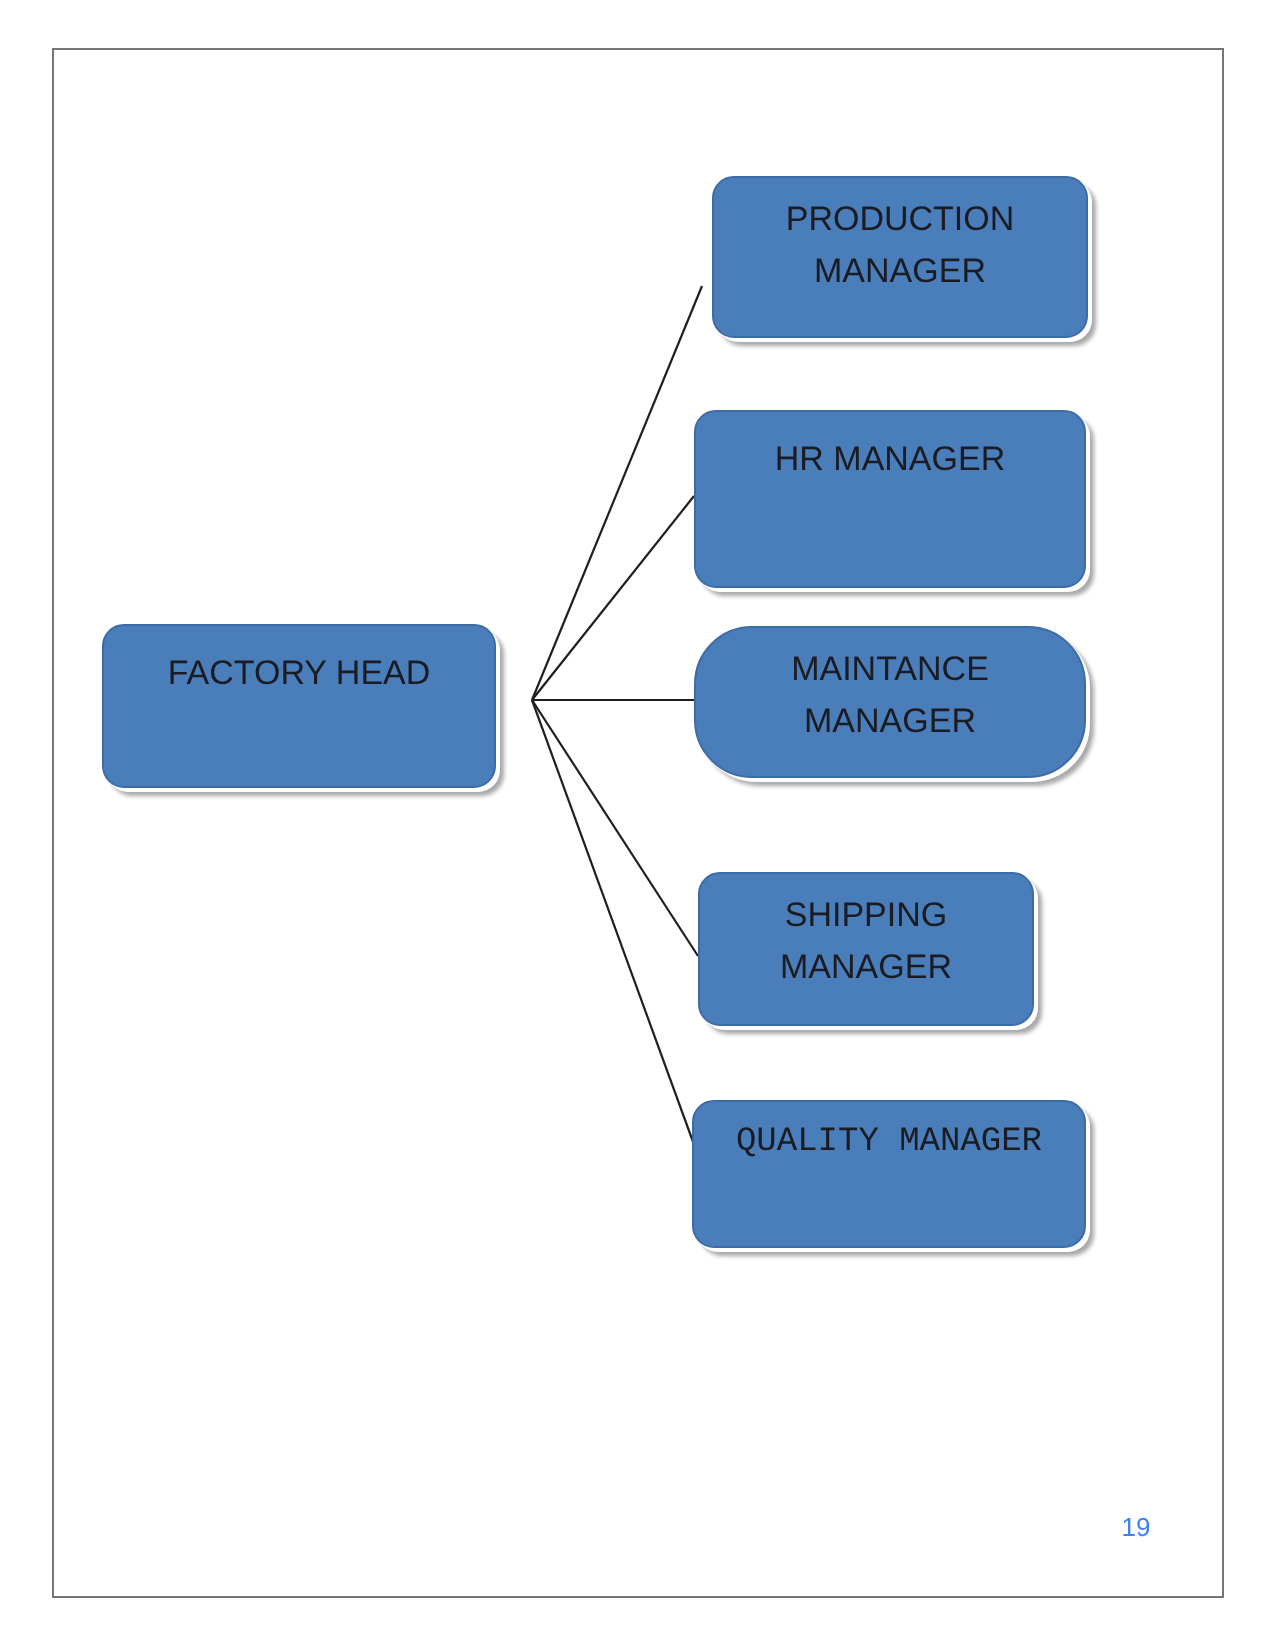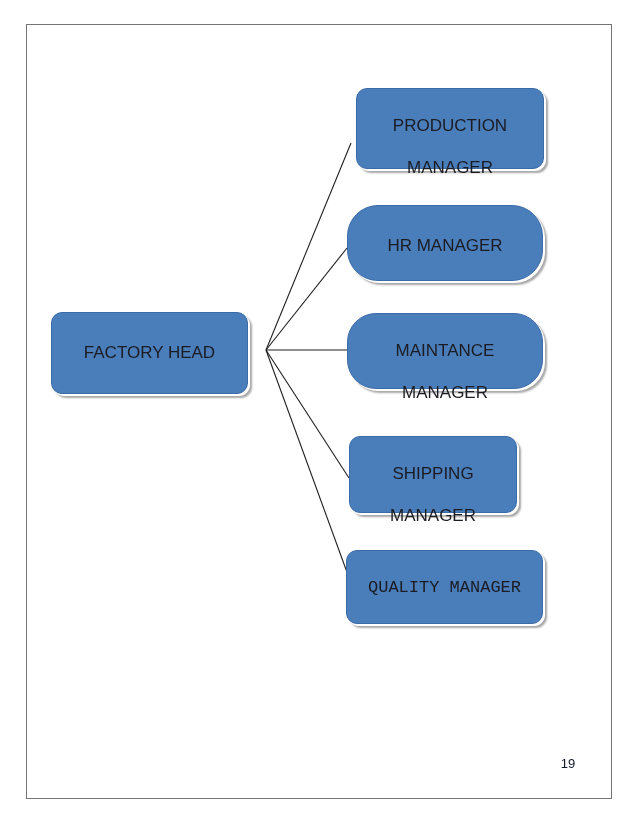--- a/index.html
+++ b/index.html
@@ -41,33 +41,32 @@
     box-shadow: 2px 2px 0 0 #ffffff, 4px 4px 2px 0 #a8a8a8;
     color: #1b1b22;
     font-size: 17px;
     line-height: 26px;
     text-align: center;
     padding-top: 8px;
   }
   .node .line {
     height: 26px;
     white-space: nowrap;
-    margin-top: 16px;
   }
   .node.root {
     padding-top: 11px;
   }
   .page-number {
     position: absolute;
     left: 521px;
     top: 731px;
     width: 40px;
     text-align: center;
     font-size: 13px;
-    color: #0f172a;
+    color: #3b82f6;
   }
 </style>
 </head>
 <body>
 
 <div class="canvas">
   <div class="page">
 
     <svg class="connectors" viewBox="0 0 584 773" xmlns="http://www.w3.org/2000/svg">
       <line x1="239" y1="325" x2="324" y2="118" stroke="#1f1f1f" stroke-width="1.1"></line>
@@ -79,21 +78,21 @@
 
     <div class="node root" style="left:24px; top:287px; width:197px; height:82px;">
       <div class="line">FACTORY HEAD</div>
     </div>
 
     <div class="node" style="left:329px; top:63px; width:188px; height:81px;">
       <div class="line">PRODUCTION</div>
       <div class="line">MANAGER</div>
     </div>
 
-    <div class="node" style="left:320px; top:180px; width:196px; height:76px; padding-top:11px;border-radius:31px;">
+    <div class="node" style="left:320px; top:180px; width:196px; height:89px; padding-top:11px;">
       <div class="line">HR MANAGER</div>
     </div>
 
     <div class="node" style="left:320px; top:288px; width:196px; height:76px;border-radius:29px;">
       <div class="line">MAINTANCE</div>
       <div class="line">MANAGER</div>
     </div>
 
     <div class="node" style="left:322px; top:411px; width:168px; height:77px;">
       <div class="line">SHIPPING</div>

